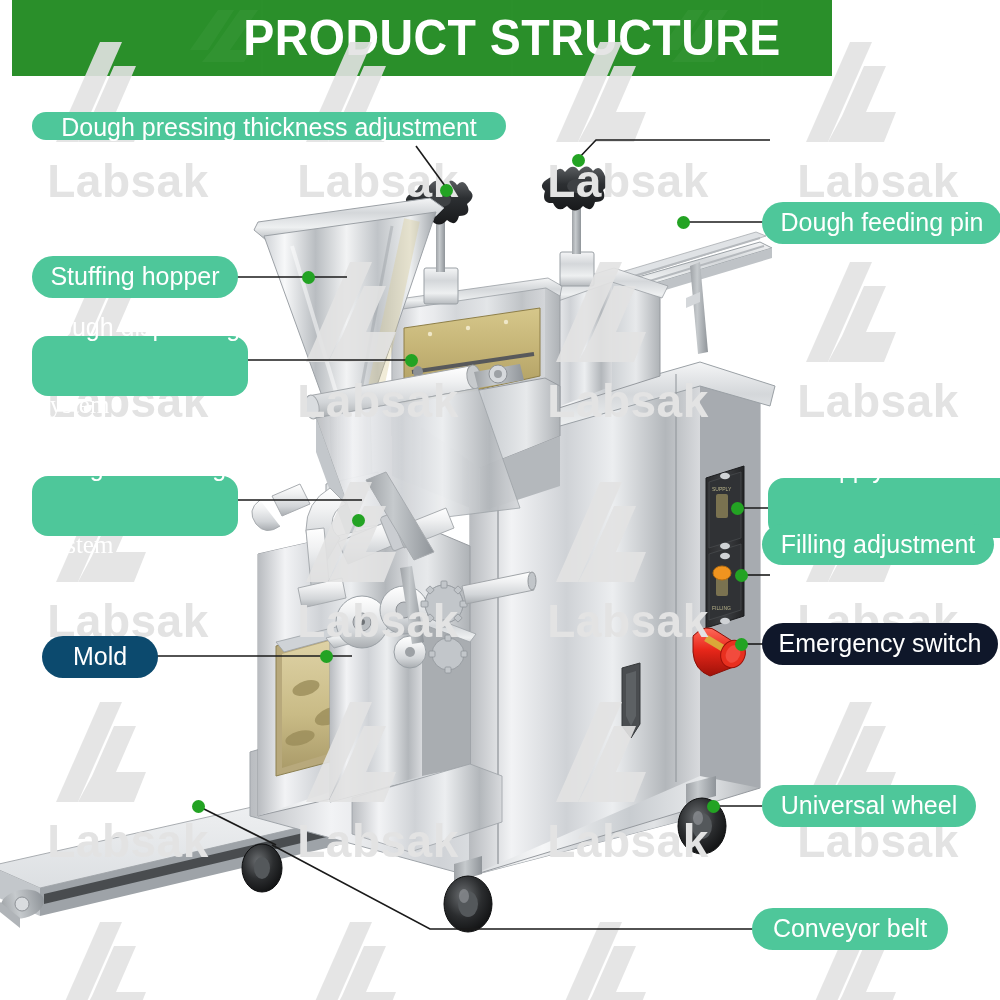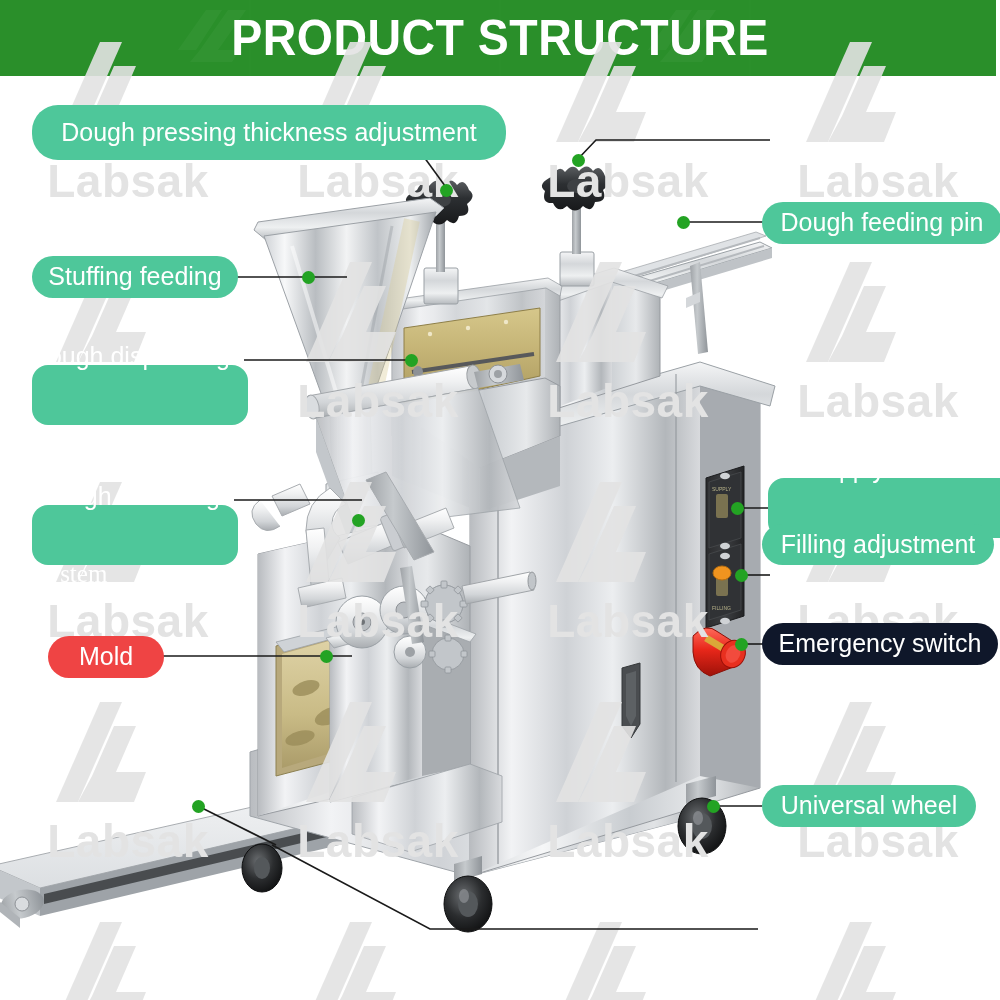--- a/index.html
+++ b/index.html
@@ -1,21 +1,21 @@
 <!DOCTYPE html>
 <html><head>
 <meta charset="utf-8">
 <title>Product Structure</title>
 <style>
   html,body{margin:0;padding:0;background:#fff;}
   body{width:1000px;height:1000px;overflow:hidden;font-family:"Liberation Sans",sans-serif;}
   #stage{position:relative;width:1000px;height:1000px;background:#ffffff;overflow:hidden;}
 
   
-  #header{position:absolute;left:0;top:0;width:996px;height:76px;background:#2a8f2a;overflow:hidden;}
+  #header{position:absolute;left:12px;top:0;width:820px;height:76px;background:#2a8f2a;overflow:hidden;}
   #header .hdr-wm{position:absolute;top:0;left:0;width:1000px;height:76px;opacity:.10;}
   #header-title{position:absolute;left:0;top:0;width:1000px;height:76px;
     display:flex;align-items:center;justify-content:center;
     color:#ffffff;font-size:50px;font-weight:bold;letter-spacing:.5px;
     font-family:"Liberation Sans",sans-serif;
     transform:scaleX(.93);}
 
   
   #watermark{position:absolute;left:0;top:76px;width:1000px;height:924px;pointer-events:none;z-index:5;}
   .wm-cell{position:absolute;width:250px;height:220px;}
@@ -31,21 +31,21 @@
   #leaders{position:absolute;left:0;top:0;width:1000px;height:1000px;z-index:8;pointer-events:none;}
 
   
   .pill{position:absolute;z-index:10;background:#4ec79a;color:#ffffff;
     border-radius:26px;display:flex;align-items:center;
     font-family:"Liberation Sans",sans-serif;
     font-size:25px;line-height:1.02;white-space:pre;
     padding:0 18px;box-sizing:border-box;}
   .pill.two{line-height:1.05;padding-top:2px;padding-bottom:2px;align-items:center;}
   .pill.center{justify-content:center;}
-  .pill.left{justify-content:flex-end;margin-top:29px;}
+  .pill.left{justify-content:center;}
   .pill span{display:block;}
   .pill .l2{display:block;font-family:Liberation Serif, serif;}
 
   .dot{position:absolute;width:13px;height:13px;border-radius:50%;background:#23a323;z-index:9;}
 </style>
 </head>
 <body>
 
 <div id="stage">
 
@@ -573,48 +573,48 @@
   <div class="dot" style="left: 302px; top: 271px; background: rgb(35, 163, 35);"></div>
   <div class="dot" style="left: 405px; top: 354px; background: rgb(35, 163, 35);"></div>
   <div class="dot" style="left: 352px; top: 514px; background: rgb(35, 163, 35);"></div>
   <div class="dot" style="left: 320px; top: 650px; background: rgb(35, 163, 35);"></div>
   <div class="dot" style="left: 731px; top: 502px; background: rgb(35, 163, 35);"></div>
   <div class="dot" style="left: 735px; top: 569px; background: rgb(35, 163, 35);"></div>
   <div class="dot" style="left: 735px; top: 638px; background: rgb(35, 163, 35);"></div>
   <div class="dot" style="left: 707px; top: 800px; background: rgb(35, 163, 35);"></div>
   <div class="dot" style="left: 192px; top: 800px; background: rgb(35, 163, 35);"></div>
 
-  <div class="pill center" style="left: 32px; top: 105px; width: 474px; height: 55px; background: rgb(78, 199, 154); color: rgb(255, 255, 255);">
+  <div class="pill center" style="left: 32px; top: 112px; width: 474px; height: 28px; background: rgb(78, 199, 154); color: rgb(255, 255, 255); align-items: flex-end;">
     <span>Dough pressing thickness adjustment</span>
   </div>
 
 
   <div class="pill center" style="left: 762px; top: 202px; width: 240px; height: 42px; background: rgb(78, 199, 154); color: rgb(255, 255, 255);">
     <span>Dough feeding pin</span>
   </div>
 
   <div class="pill center" style="left: 32px; top: 256px; width: 206px; height: 42px; background: rgb(78, 199, 154); color: rgb(255, 255, 255);">
-    <span>Stuffing feeding</span>
+    <span>Stuffing hopper</span>
   </div>
 
   <div class="pill two left" style="left: 32px; top: 336px; width: 216px; height: 60px; border-radius: 16px; background: rgb(78, 199, 154); color: rgb(255, 255, 255);">
     <div>
       <span>Dough dispensing</span>
       <span class="l2">system</span>
     </div>
   </div>
 
   <div class="pill two left" style="left: 32px; top: 476px; width: 206px; height: 60px; border-radius: 16px; background: rgb(78, 199, 154); color: rgb(255, 255, 255);">
     <div>
       <span>Dough kneading</span>
       <span class="l2">system</span>
     </div>
   </div>
 
-  <div class="pill center" style="left: 48px; top: 636px; width: 116px; height: 42px; background: #ef4444; color: rgb(255, 255, 255);">
+  <div class="pill center" style="left: 42px; top: 636px; width: 116px; height: 42px; background: #0c4a6e; color: rgb(255, 255, 255);">
     <span>Mold</span>
   </div>
 
   <div class="pill two center" style="left: 768px; top: 478px; width: 246px; height: 60px; border-radius: 16px; background: rgb(78, 199, 154); color: rgb(255, 255, 255);">
     <div style="text-align:center;">
       <span>Supply surface</span>
       <span class="l2">Universal</span>
     </div>
   </div>
 
@@ -623,14 +623,17 @@
   </div>
 
   <div class="pill center" style="left: 762px; top: 623px; width: 236px; height: 42px; background: #0f172a; color: rgb(255, 255, 255);">
     <span>Emergency switch</span>
   </div>
 
   <div class="pill center" style="left: 762px; top: 785px; width: 214px; height: 42px; background: rgb(78, 199, 154); color: rgb(255, 255, 255);">
     <span>Universal wheel</span>
   </div>
 
+  <div class="pill center" style="left: 752px; top: 908px; width: 196px; height: 42px; background: rgb(78, 199, 154); color: rgb(255, 255, 255);">
+    <span>Conveyor belt</span>
+  </div>
 
 </div>
 
 </body></html>

